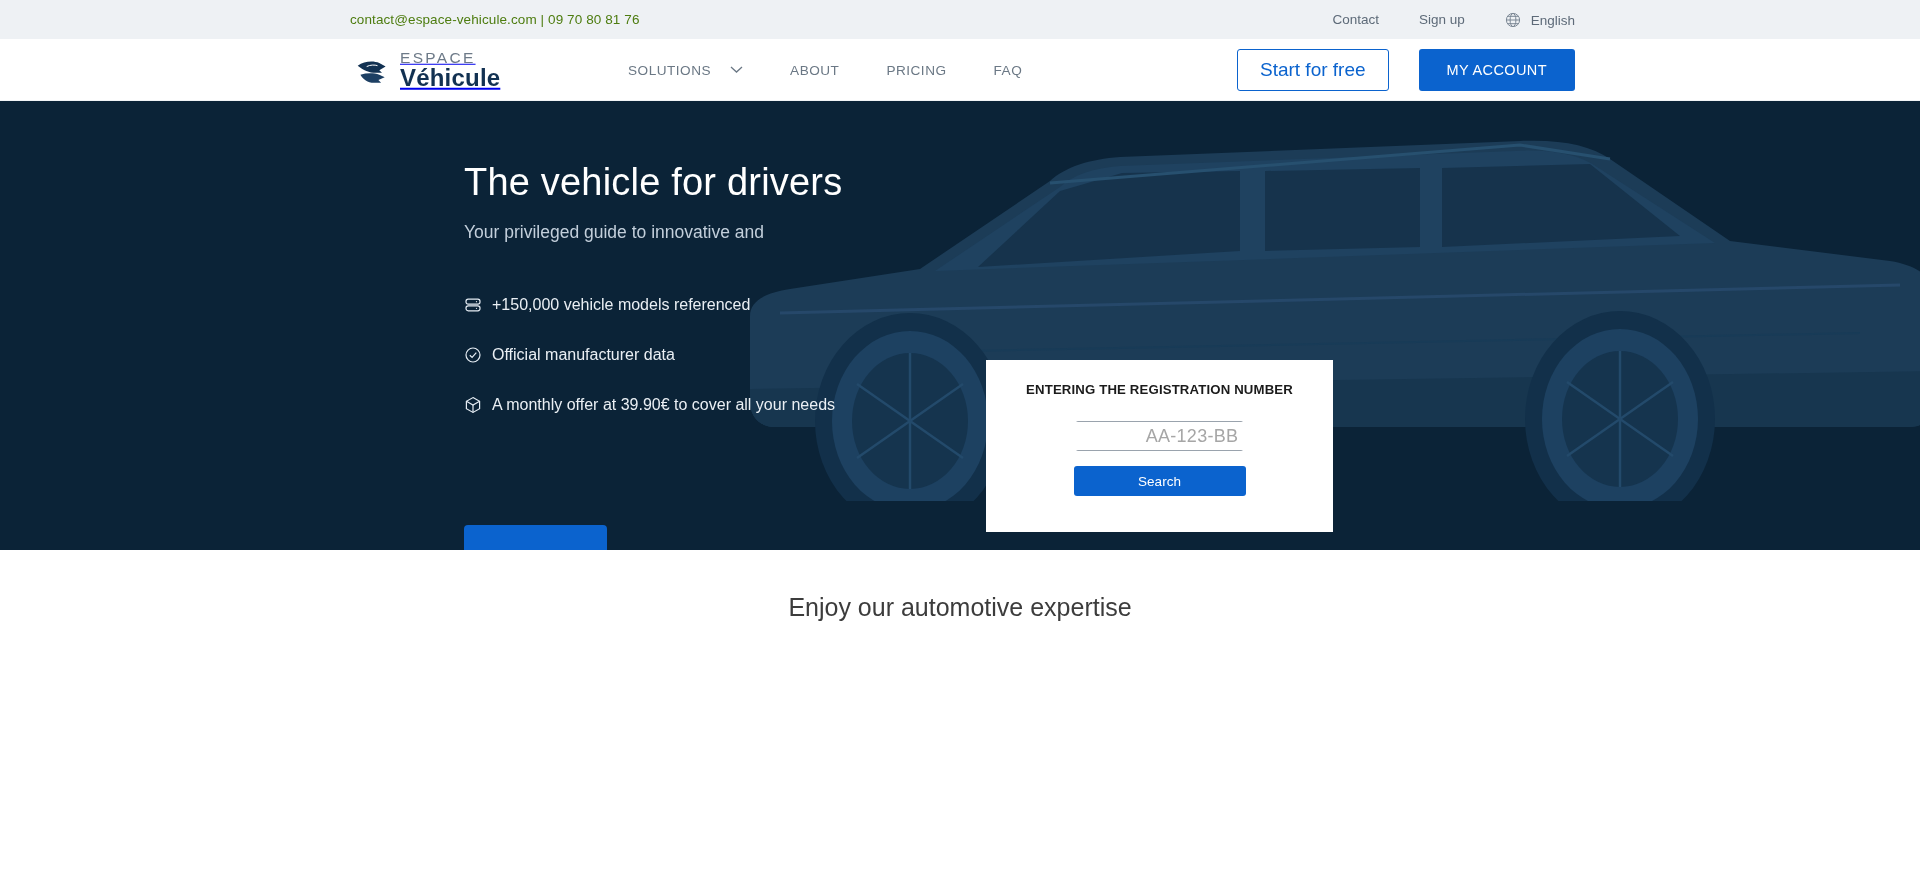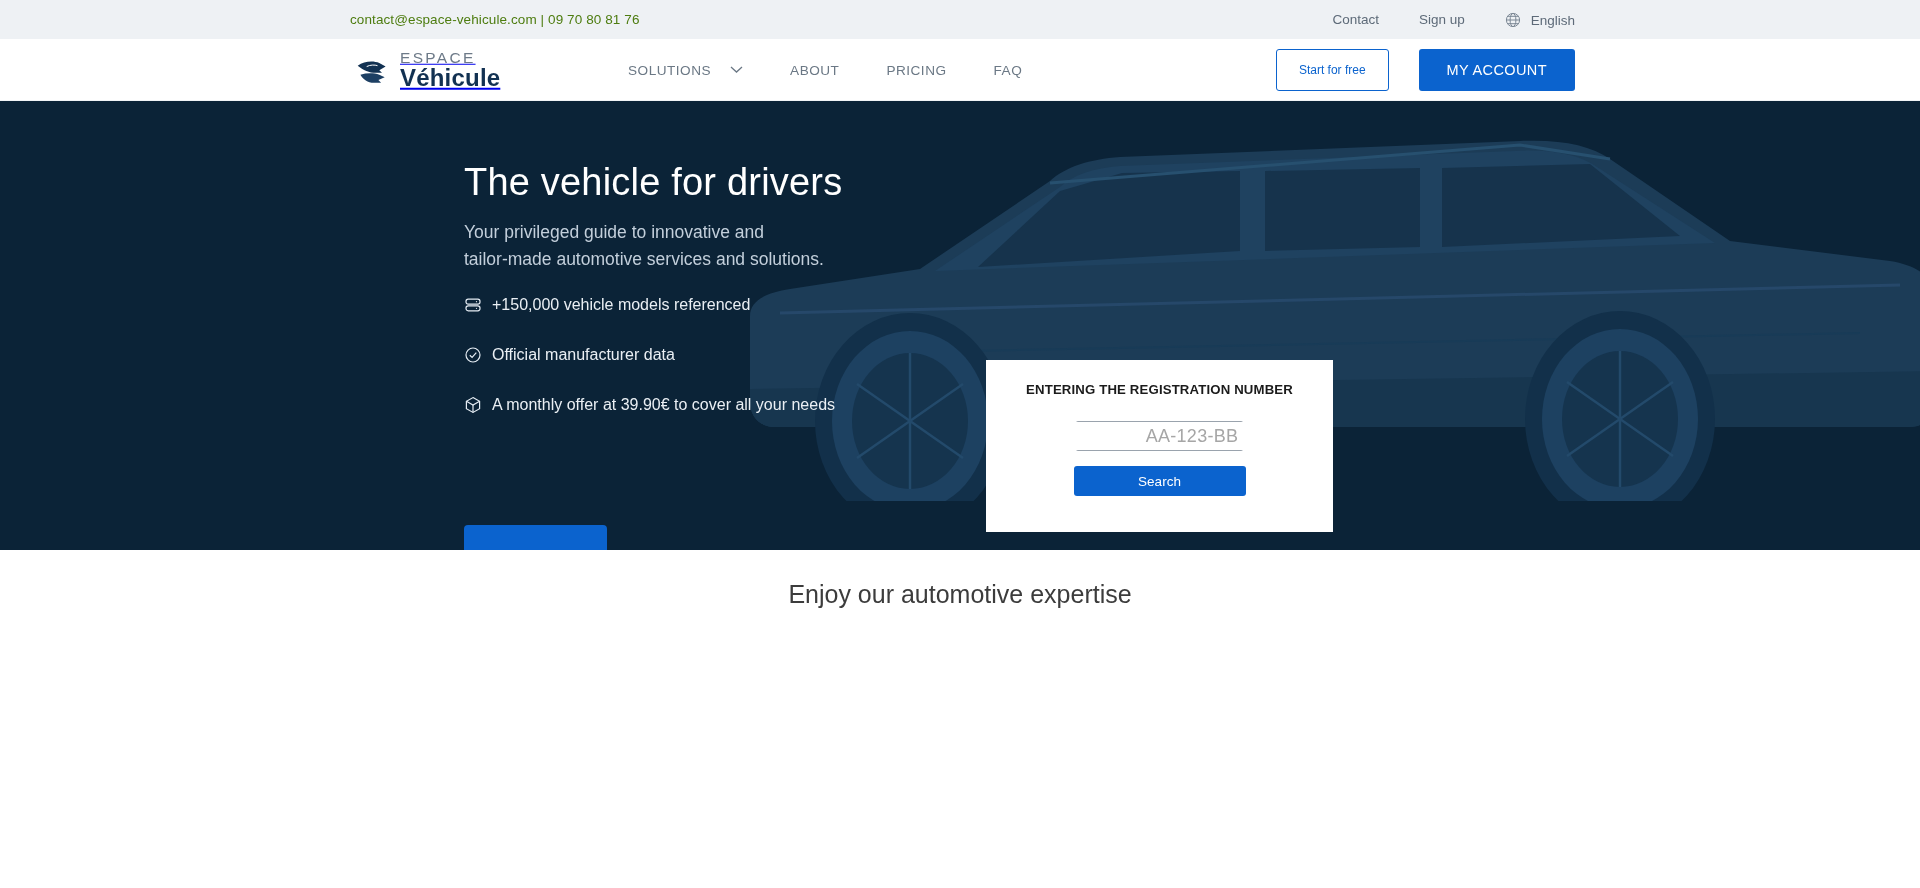--- a/index.html
+++ b/index.html
@@ -63,21 +63,21 @@
   .caret{ width:13px; height:8px; display:block; }
 
   .header-actions{
     position:absolute; right:345px; top:50%; transform:translateY(-50%);
     display:flex; align-items:center; gap:30px;
   }
   .btn-outline{
     border:1px solid #0b63ce;
     color:#0b63ce;
     background:#fff;
-    font-size:12px;
+    font-size:19px;
     padding:0 22px;
     height:42px;
     line-height:40px;
     border-radius:3px;
     cursor:pointer;
     font-family:inherit;
     white-space:nowrap;
   }
   .btn-primary-hdr{
     background:#0b63ce;
@@ -190,21 +190,21 @@
   }
 
   
   .expertise{
     position:relative;
     height:338px;
     background:#ffffff;
   }
   .expertise-title{
     text-align:center;
-    padding-top:30px;
+    padding-top:43px;
     font-size:25px; font-weight:400; color:#3c3c3c;
   }
 </style>
 </head>
 <body>
 
 <div class="topbar">
   <div class="topbar-left">contact@espace-vehicule.com | 09 70 80 81 76</div>
   <div class="topbar-right">
     <a href="#">Contact</a>
@@ -306,21 +306,20 @@
     </g>
 
     <rect x="0" y="400" width="1230" height="49" fill="#0b2337"></rect>
   </svg>
 
   <div class="hero-inner">
     <h1 class="hero-title">The vehicle for drivers</h1>
 
     <p class="hero-sub">
       <span>Your privileged guide to innovative and</span><br>
-      <span>tailor-made automotive services and solutions.</span>
     </p>
 
     <ul class="hero-list">
       <li>
         <span>
           <svg class="li-icon" viewBox="0 0 18 18" fill="none" stroke="#e6edf4" stroke-width="1.2">
             <rect x="2" y="3.2" width="14" height="5" rx="2.2"></rect>
             <rect x="2" y="9.8" width="14" height="5" rx="2.2"></rect>
             <circle cx="12.5" cy="5.7" r=".65" fill="#e6edf4" stroke="none"></circle>
             <circle cx="12.5" cy="12.3" r=".65" fill="#e6edf4" stroke="none"></circle>

